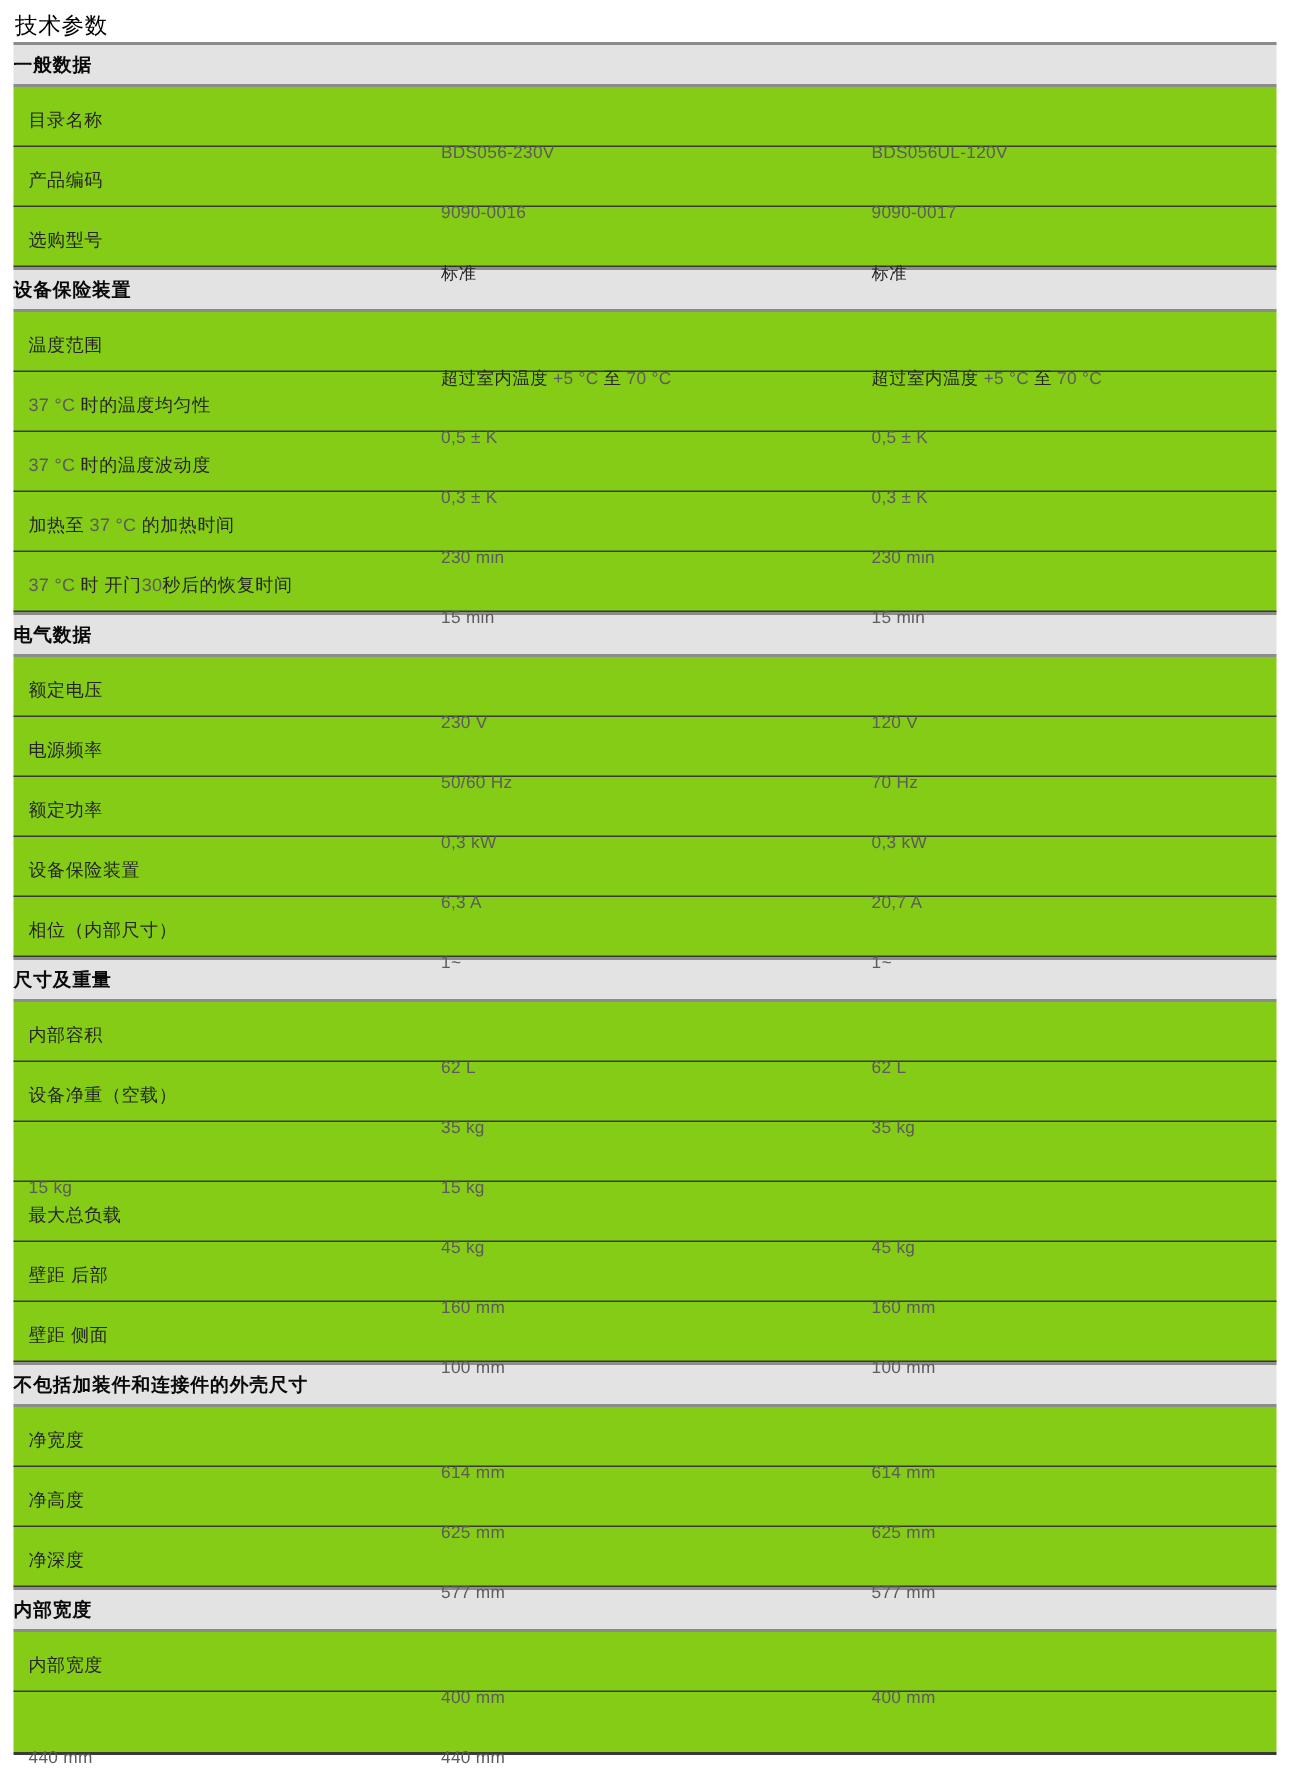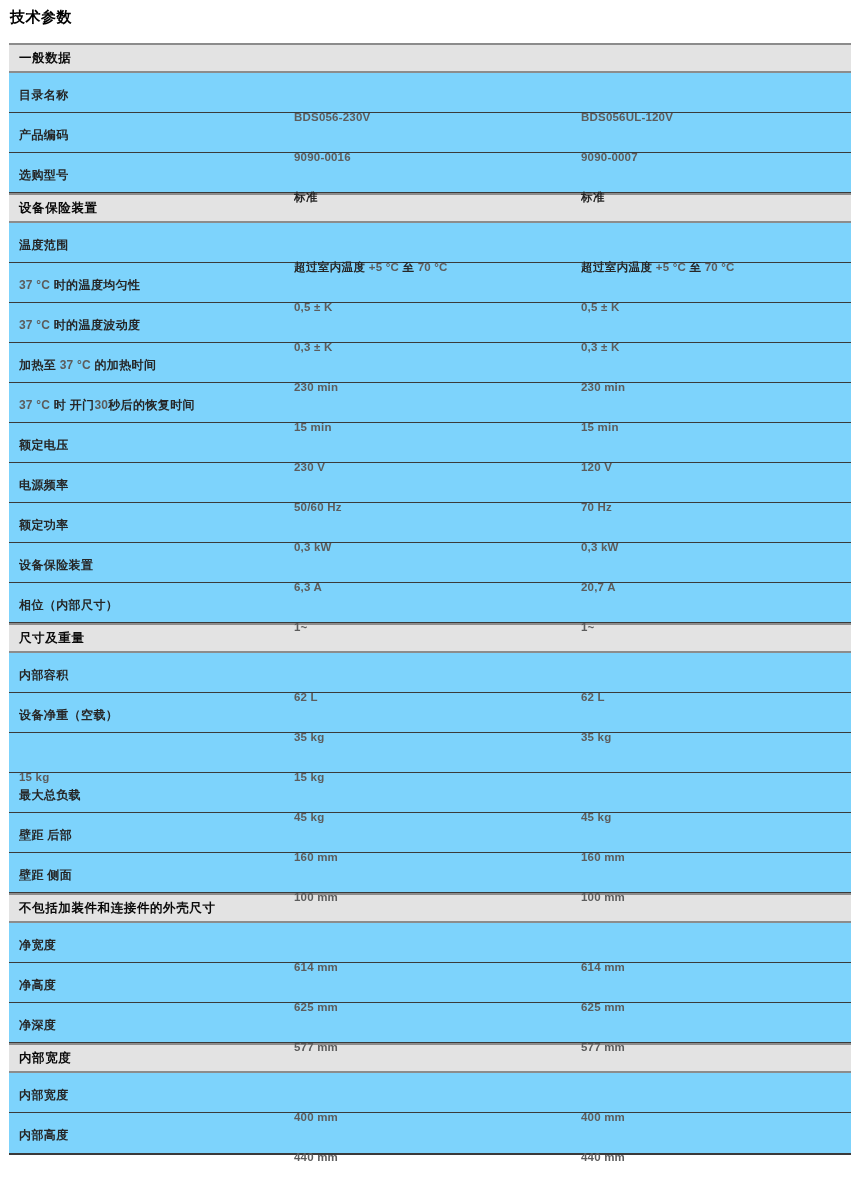--- a/index.html
+++ b/index.html
@@ -7,50 +7,48 @@
   body {
     width: 860px;
     min-height: 1182px;
     background: #ffffff;
     font-family: "Liberation Sans", "DejaVu Sans", sans-serif;
     color: #1f1f1f;
   }
   .page { padding: 8px 9px 10px 9px; }
   .title {
     font-size: 15px;
-    font-weight: bold;
+    font-weight: normal;
     color: #000000;
-    margin: 0 0 16px 1px;
+    margin: 0 0 1px 1px;
     letter-spacing: 0.5px;
   }
   .table { border-bottom: 2px solid #3a3a3a; }
   .section-header {
     background: #e3e3e3;
     border-top: 2px solid #8c8c8c;
     border-bottom: 2px solid #8c8c8c;
     height: 30px;
     display: flex;
     align-items: center;
-    padding-left: 10px;
   }
   .section-title {
     font-size: 12.5px;
     font-weight: bold;
     color: #0a0a0a;
     letter-spacing: 0.6px;
   }
   .row {
     display: grid;
     grid-template-columns: 275px 287px 1fr;
     height: 40px;
     align-items: center;
     border-bottom: 1px solid #3a3a3a;
     padding-left: 10px;
-    background: #7dd3fc;
-    font-weight: bold;
+    background: #84cc16;
   }
   .section:last-child .row:last-child { border-bottom: none; }
   .cell { white-space: nowrap; overflow: hidden; }
   .cell.label { font-size: 12px; }
   .cell.value { font-size: 11.5px; margin-top: 44px; }
   .cjk { color: #262626; letter-spacing: 0.4px; }
   .lat { color: #5c5c5c; letter-spacing: 0.2px; }
 </style>
 </head>
 <body>
@@ -65,21 +63,21 @@
     <div class="rows">
   <div class="row">
     <div class="cell label"><span class="cjk">目录名称</span></div>
     <div class="cell value v1"><span class="lat">BDS056-230V</span></div>
     <div class="cell value v2"><span class="lat">BDS056UL-120V</span></div>
   </div>
 
   <div class="row">
     <div class="cell label"><span class="cjk">产品编码</span></div>
     <div class="cell value v1"><span class="lat">9090-0016</span></div>
-    <div class="cell value v2"><span class="lat">9090-0007</span></div>
+    <div class="cell value v2"><span class="lat">9090-0017</span></div>
   </div>
 
   <div class="row">
     <div class="cell label"><span class="cjk">选购型号</span></div>
     <div class="cell value v1"><span class="cjk">标准</span></div>
     <div class="cell value v2"><span class="cjk">标准</span></div>
   </div>
 </div>
   </section>
 
@@ -114,20 +112,23 @@
 
   <div class="row">
     <div class="cell label"><span class="lat">37 °C </span><span class="cjk">时</span><span class="lat"> </span><span class="cjk">开门</span><span class="lat">30</span><span class="cjk">秒后的恢复时间</span></div>
     <div class="cell value v1"><span class="lat">15 min</span></div>
     <div class="cell value v2"><span class="lat">15 min</span></div>
   </div>
 </div>
   </section>
 
   <section class="section">
+    <div class="section-header">
+      <span class="section-title">电气数据</span>
+    </div>
     <div class="rows">
   <div class="row">
     <div class="cell label"><span class="cjk">额定电压</span></div>
     <div class="cell value v1"><span class="lat">230 V</span></div>
     <div class="cell value v2"><span class="lat">120 V</span></div>
   </div>
 
   <div class="row">
     <div class="cell label"><span class="cjk">电源频率</span></div>
     <div class="cell value v1"><span class="lat">50/60 Hz</span></div>
@@ -226,20 +227,19 @@
       <span class="section-title">内部宽度</span>
     </div>
     <div class="rows">
   <div class="row">
     <div class="cell label"><span class="cjk">内部宽度</span></div>
     <div class="cell value v1"><span class="lat">400 mm</span></div>
     <div class="cell value v2"><span class="lat">400 mm</span></div>
   </div>
 
   <div class="row">
-    <div class="cell label"><span class="cjk">内部高度</span></div>
     <div class="cell value v1"><span class="lat">440 mm</span></div>
     <div class="cell value v2"><span class="lat">440 mm</span></div>
   </div>
 </div>
   </section>
 </div>
 </div>
 
 </body></html>

